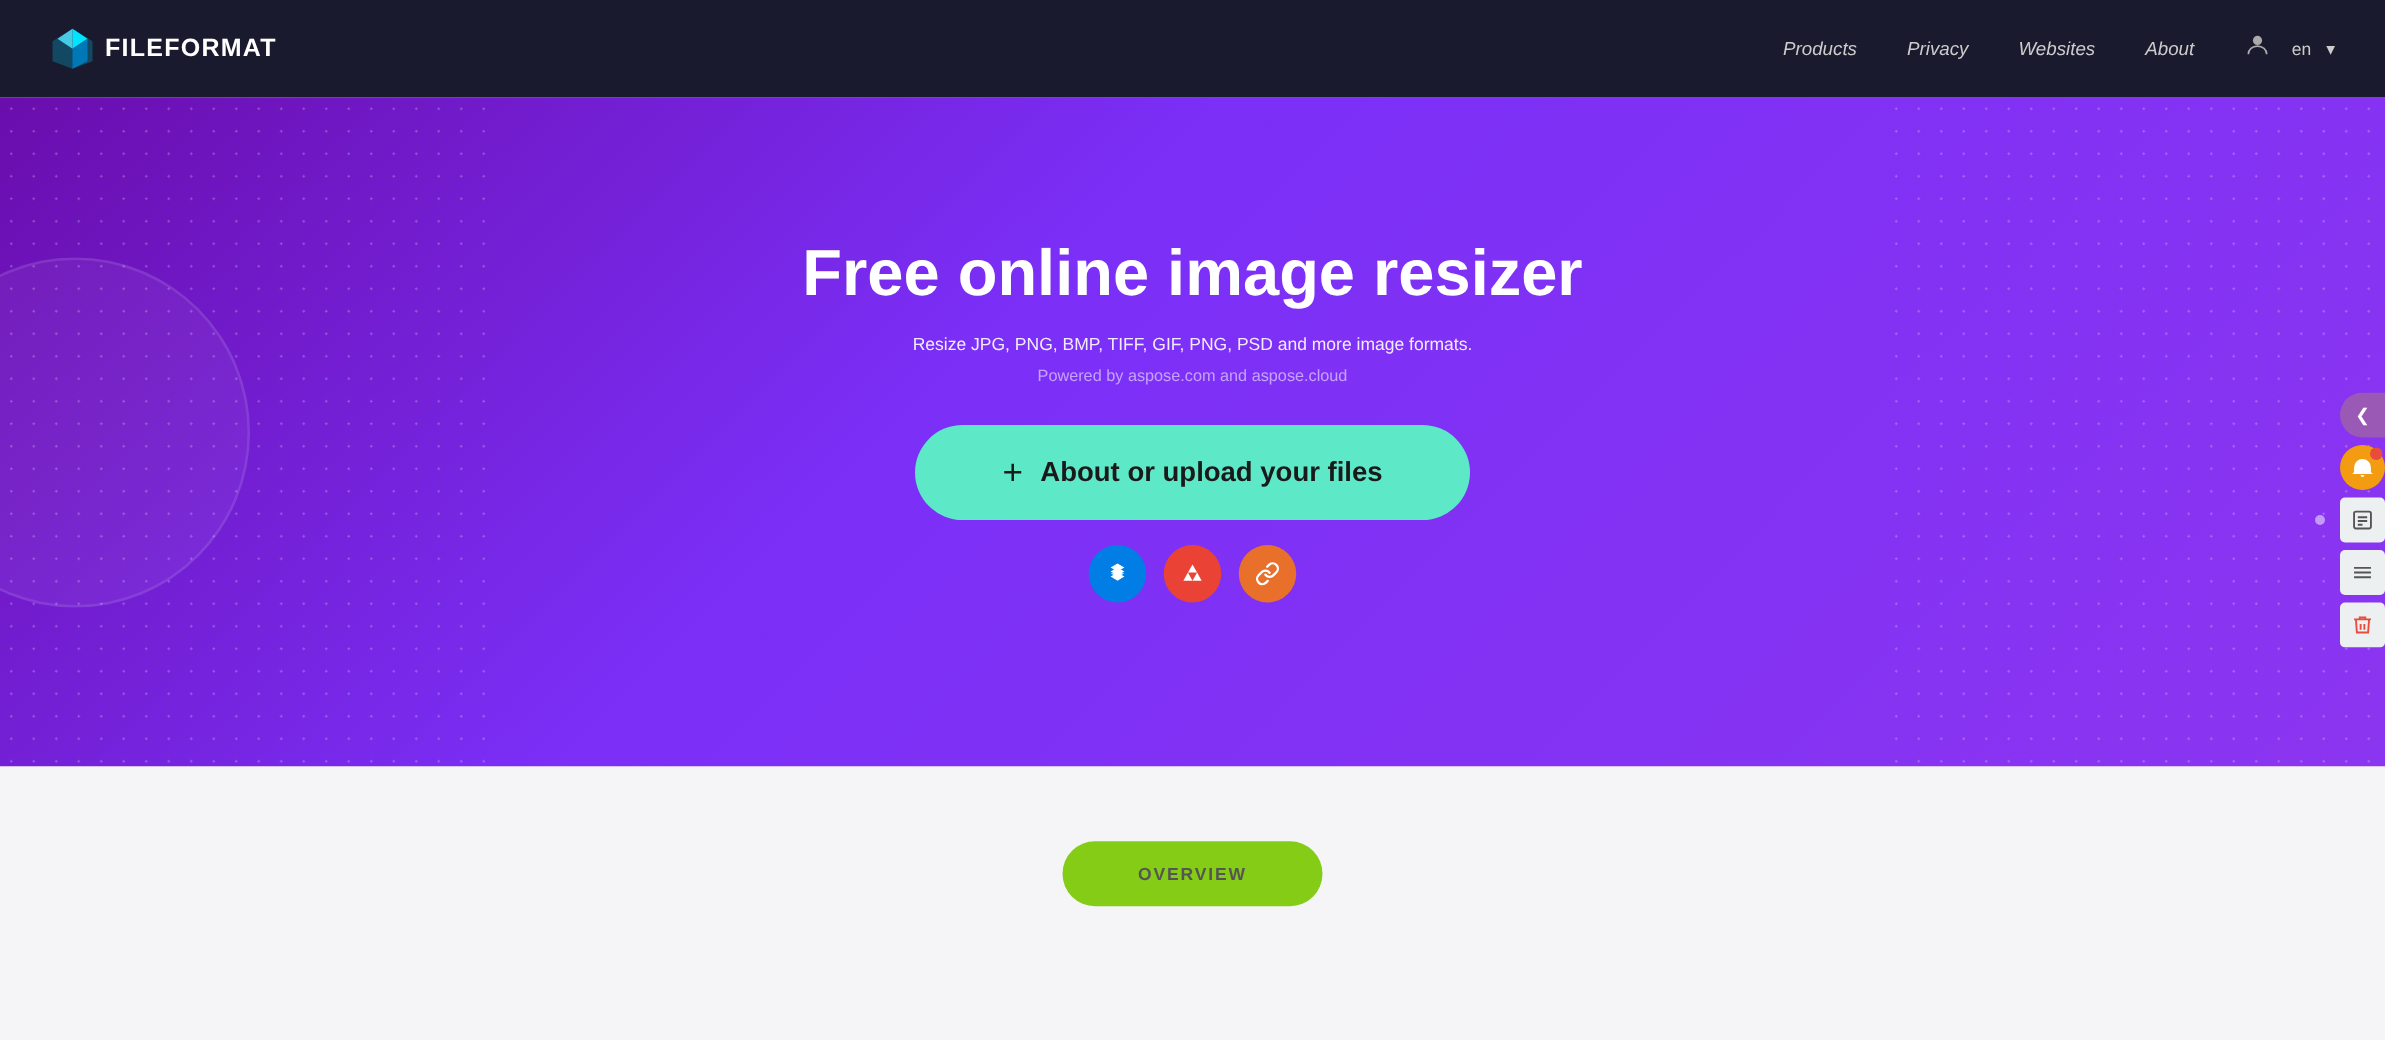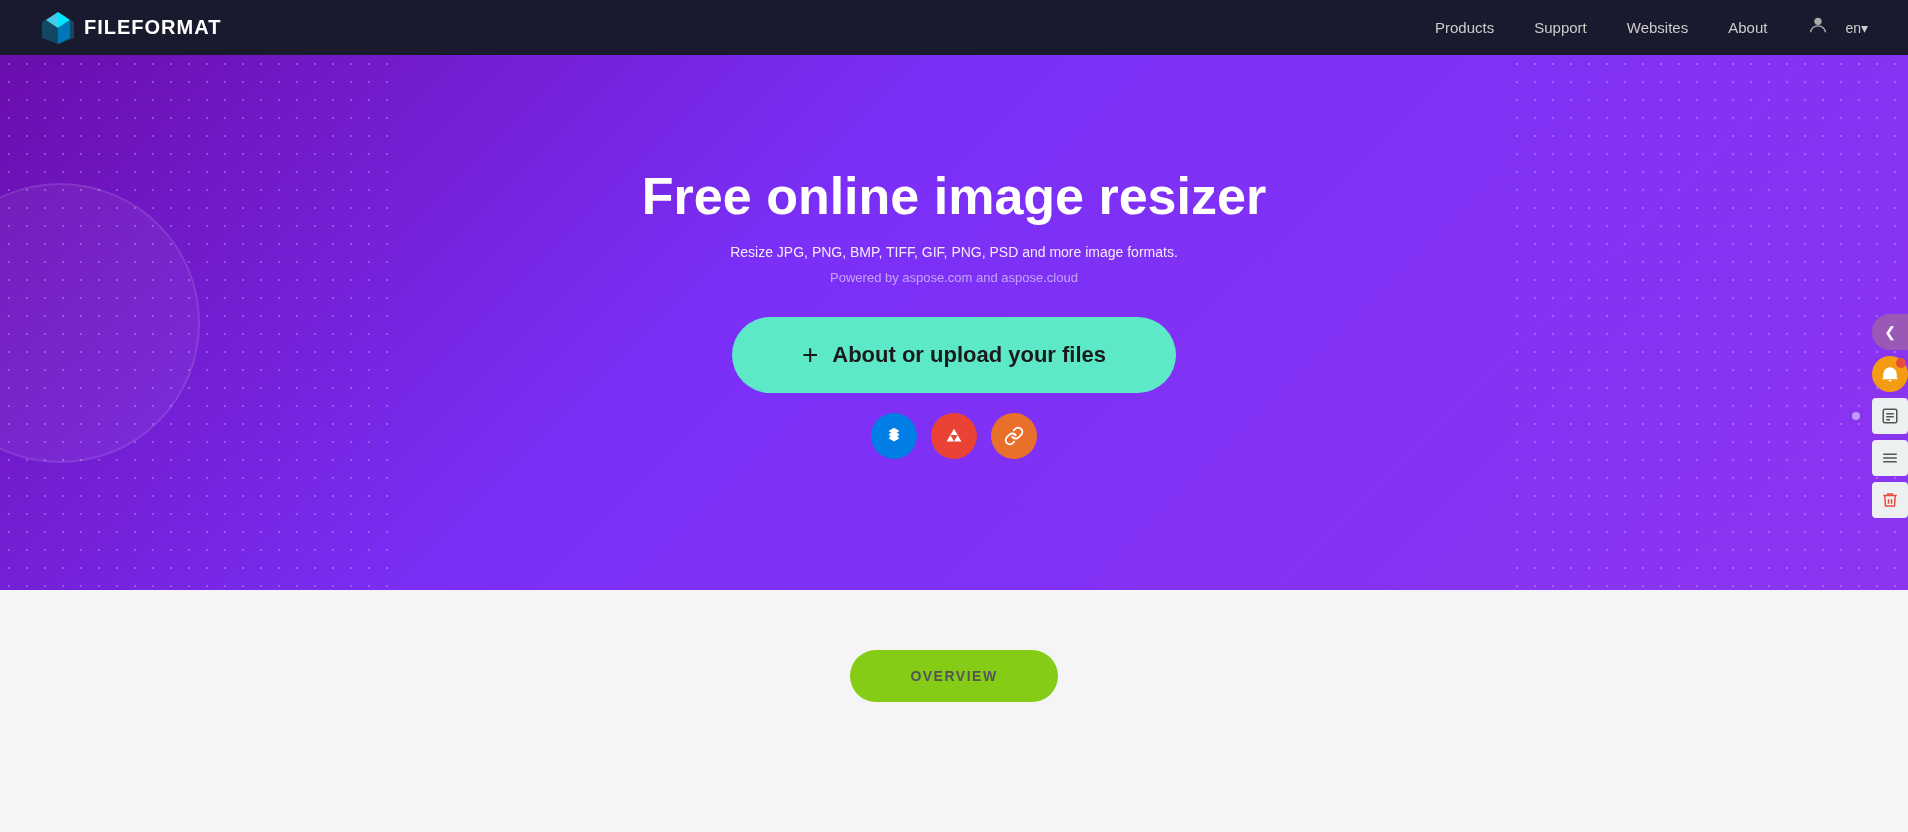--- a/index.html
+++ b/index.html
@@ -1,21 +1,21 @@
 <!DOCTYPE html>
 <html><head>
   <meta charset="utf-8">
   <style>
     * { margin: 0; padding: 0; box-sizing: border-box; }
     body { font-family: 'Segoe UI', Arial, sans-serif; overflow-x: hidden; background: #f5f5f7; }
 
     
     .navbar {
       background: #1a1a2e;
-      height: 55px;
+      height: 78px;
       display: flex;
       align-items: center;
       padding: 0 40px;
       position: relative;
       z-index: 10;
     }
     .logo-area {
       display: flex;
       align-items: center;
       gap: 8px;
@@ -35,40 +35,41 @@
       display: flex;
       gap: 40px;
       margin-left: auto;
       margin-right: 40px;
     }
     .nav-link {
       color: #ccc;
       text-decoration: none;
       font-size: 15px;
       cursor: pointer;
+      font-style: italic;
     }
     .nav-right {
       display: flex;
       align-items: center;
       gap: 16px;
     }
     .user-icon-wrap {
       color: #aaa;
       font-size: 22px;
       cursor: pointer;
     }
     .lang-select {
       color: #ccc;
       font-size: 14px;
       background: transparent;
       border: none;
       cursor: pointer;
       display: flex;
       align-items: center;
-      gap: 0;
+      gap: 12px;
     }
 
     
     .hero {
       background: linear-gradient(135deg, #6a0dad 0%, #7b2ff7 40%, #8b35f0 100%);
       min-height: 535px;
       display: flex;
       flex-direction: column;
       align-items: center;
       justify-content: center;
@@ -298,21 +299,21 @@
       <polygon points="10,6 26,6 26,22 10,22" fill="none"></polygon>
       <polygon points="18,2 30,10 18,18" fill="#00e5ff"></polygon>
       <polygon points="18,18 30,10 30,28 18,34" fill="#0077b6"></polygon>
       <polygon points="18,2 6,10 18,18" fill="#48cae4"></polygon>
     </svg>
     <span class="logo-text">FILEFORMAT</span>
   </a>
 
   <div class="nav-links">
     <a class="nav-link">Products</a>
-    <a class="nav-link">Support</a>
+    <a class="nav-link">Privacy</a>
     <a class="nav-link">Websites</a>
     <a class="nav-link">About</a>
   </div>
 
   <div class="nav-right">
     <span class="user-icon-wrap">
       <svg width="22" height="22" viewBox="0 0 24 24" fill="#aaa">
         <circle cx="12" cy="8" r="4"></circle>
         <path d="M4 20c0-4 3.6-7 8-7s8 3 8 7" stroke="#aaa" fill="none" stroke-width="1.5"></path>
       </svg>

